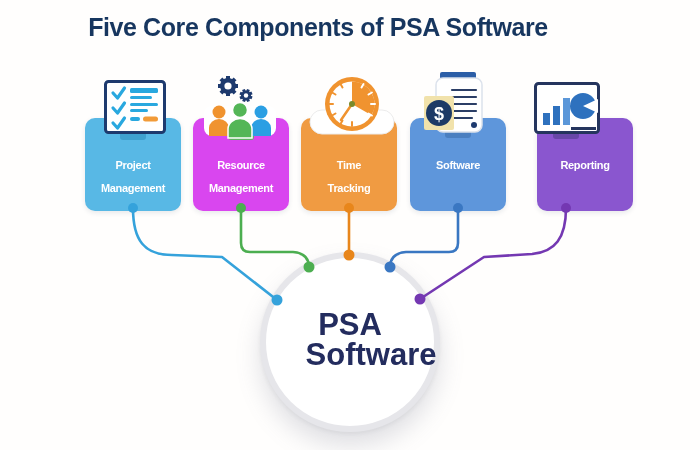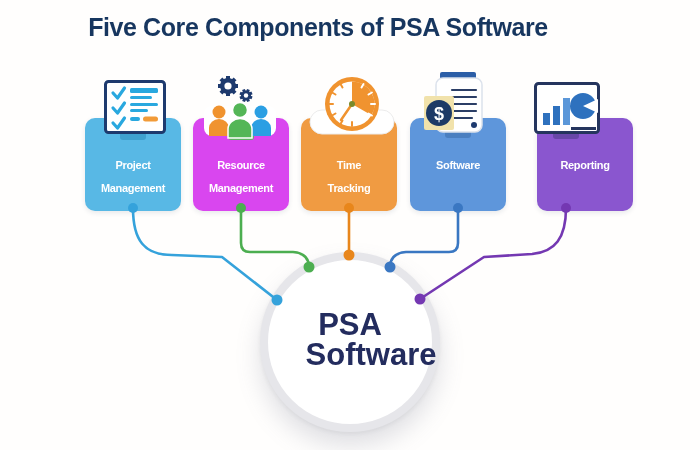--- a/index.html
+++ b/index.html
@@ -22,21 +22,21 @@
     color:#fff;font-weight:bold;font-size:11px;line-height:23px;letter-spacing:-0.3px;
   }
   .card-label span{display:block;}
   .tab{position:absolute;border-radius:3px;width:26px;height:10px;}
   .icon-wrap{position:absolute;line-height:0;}
   .connectors{position:absolute;left:0;top:0;z-index:6;pointer-events:none;}
   .connectors path{fill:none;stroke-width:2.6px;stroke-linecap:round;stroke-linejoin:round;}
   .hub{
     position:absolute;left:260px;top:252px;width:180px;height:180px;
     box-sizing:border-box;border-radius:50%;
-    background:#ffffff;border:8px solid #a21caf;
+    background:#ffffff;border:6px solid #a21caf;
     box-shadow:0 14px 24px rgba(110,115,135,0.22), 0 2px 4px rgba(0,0,0,0.06);
     display:flex;flex-direction:column;align-items:center;justify-content:center;
     z-index:2;
   }
   .hub-line{font-weight:bold;font-size:31px;line-height:34px;margin-top:-4px;}
   .z1{z-index:1}.z2{z-index:2}.z3{z-index:3}
 </style>
 </head>
 <body>
 

